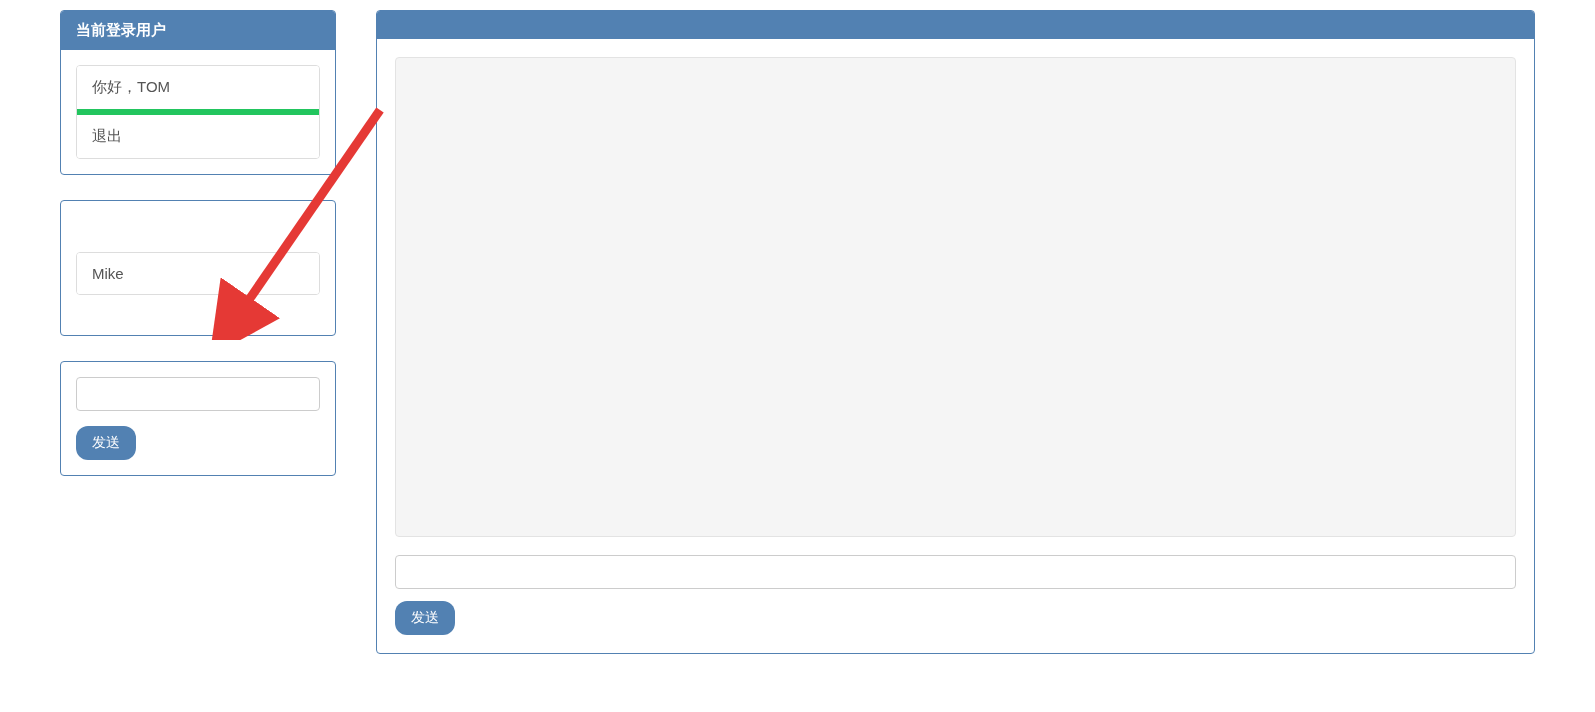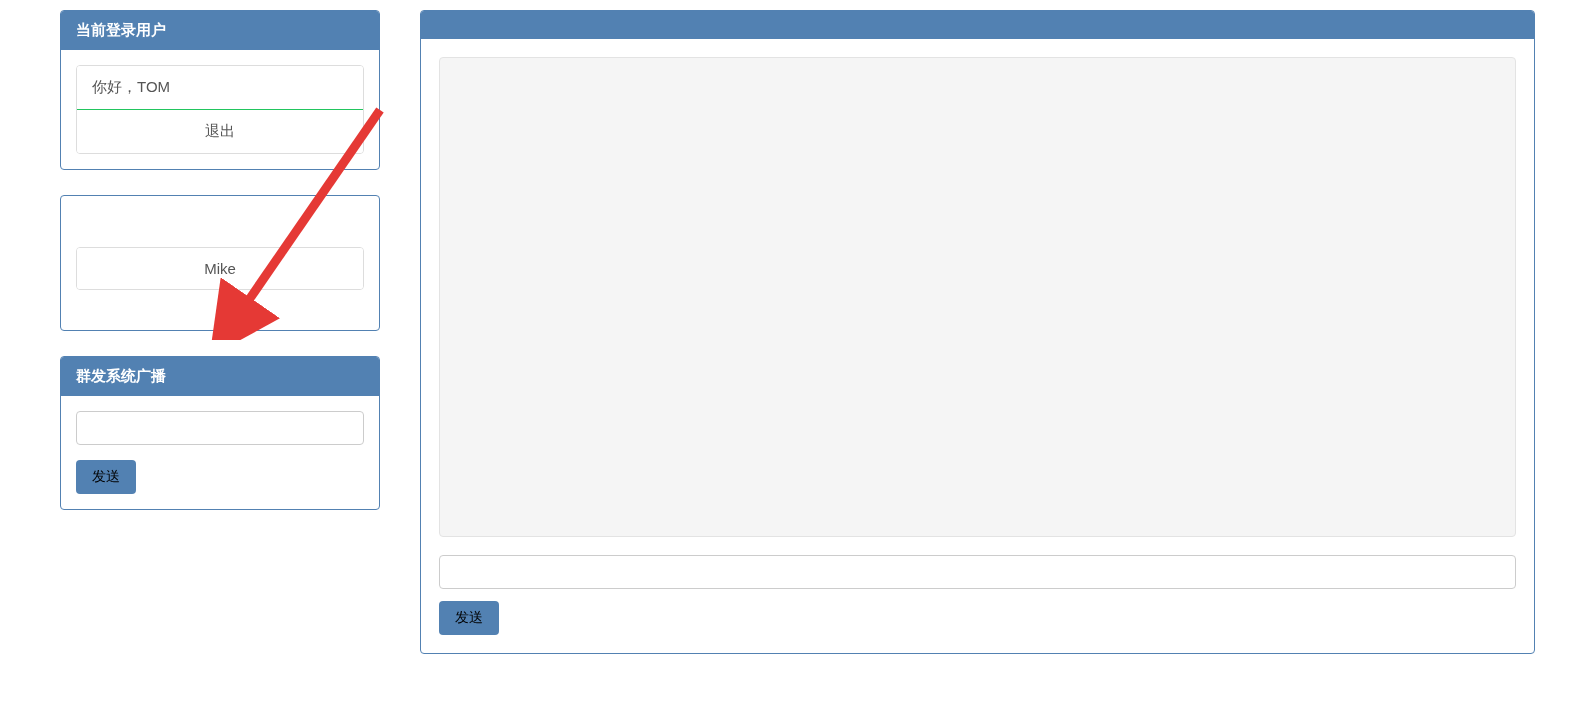--- a/index.html
+++ b/index.html
@@ -12,21 +12,21 @@
       font-size: 14px;
       color: #333;
       background: #fff;
       padding: 10px 60px;
     }
     .container {
       display: flex;
       gap: 40px;
     }
     .left-col {
-      width: 320px;
+      width: 276px;
       flex-shrink: 0;
       display: flex;
       flex-direction: column;
       gap: 25px;
     }
     .right-col {
       flex: 1;
     }
     .panel {
       border: 1px solid #5281b2;
@@ -44,48 +44,47 @@
     .panel-body {
       padding: 15px;
     }
     .list-group {
       border: 1px solid #ddd;
       border-radius: 4px;
       overflow: hidden;
     }
     .list-group-item {
       padding: 12px 15px;
-      border-bottom: 1px solid #22c55e;
+      border-bottom: 6px solid #22c55e;
       background: #fff;
       color: #555;
       font-size: 15px;
     }
     .list-group-item:last-child {
       border-bottom: none;
     }
     .list-group-item.clickable {
       cursor: pointer;
-      text-align: center;
     }
     .form-control {
       width: 100%;
       padding: 8px 12px;
       border: 1px solid #ccc;
       border-radius: 4px;
       font-size: 14px;
       background: #fff;
       color: #555;
     }
     .btn {
       display: inline-block;
       padding: 8px 16px;
       background: #5281b2;
-      color: #000000;
+      color: #ffffff;
       border: none;
-      border-radius: 4px;
+      border-radius: 12px;
       font-size: 14px;
       cursor: pointer;
     }
     .chat-panel {
       border: 1px solid #5281b2;
       border-radius: 4px;
       background: #fff;
       overflow: hidden;
     }
     .chat-header {
@@ -139,21 +138,20 @@
 
     <div class="panel">
       <div class="panel-body online-body">
         <div class="list-group">
           <div class="list-group-item clickable">Mike</div>
         </div>
       </div>
     </div>
 
     <div class="panel">
-      <div class="panel-header">群发系统广播</div>
       <div class="panel-body">
         <input type="text" class="form-control mb-15" value="" style="">
         <button class="btn">发送</button>
       </div>
     </div>
 
     <svg class="arrow-annotation" style="left:140px; top:90px;" width="190" height="240" viewBox="0 0 190 240">
       <defs>
         <marker id="arrowhead" markerWidth="8" markerHeight="8" refX="3" refY="4" orient="auto">
           <polygon points="0 0, 8 4, 0 8" fill="#e53935"></polygon>

